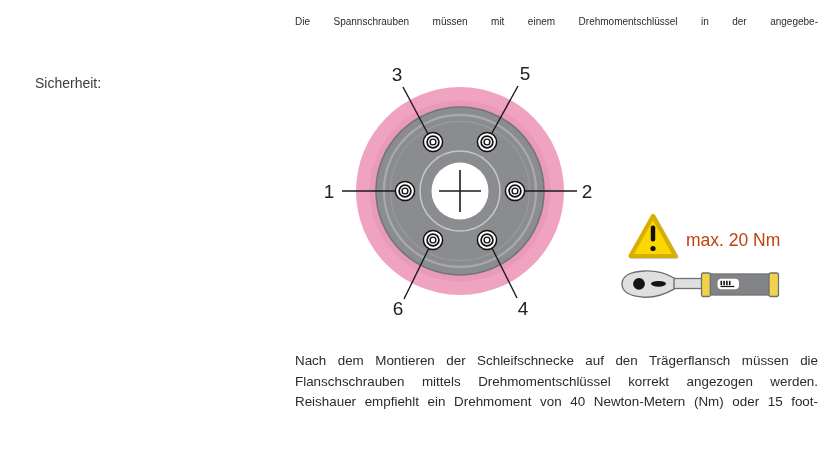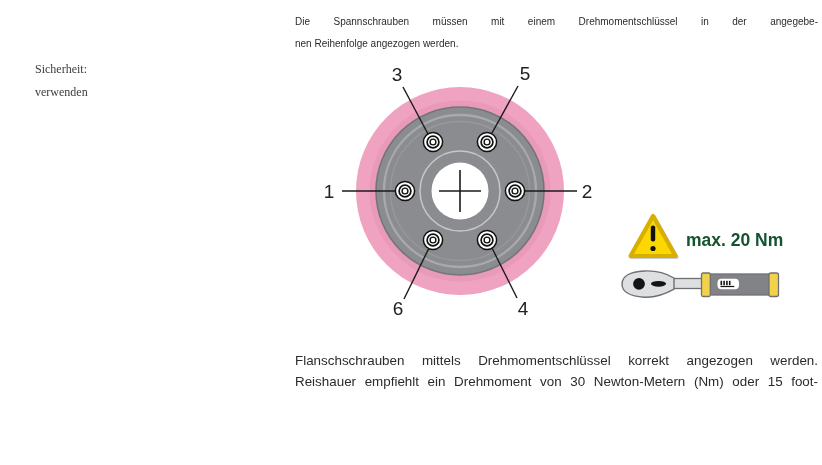--- a/index.html
+++ b/index.html
@@ -1,48 +1,46 @@
 <!DOCTYPE html>
 <html><head>
 <meta charset="utf-8">
 <style>
   html,body{margin:0;padding:0;background:#ffffff;}
   #page{
     position:relative;width:822px;height:465px;background:#ffffff;
     font-family:"Liberation Sans", sans-serif;color:#2b2b2b;overflow:hidden;
   }
   
-  .margin-note{position:absolute;left:35px;top:58px;font-size:12px;color:#3c3c3c;line-height:23px;font-family:Liberation Serif, serif;}
+  .margin-note{position:absolute;left:35px;top:72px;font-size:14px;color:#3c3c3c;line-height:23px;}
   
   .par{position:absolute;left:295px;width:523px;}
   .par .jline{text-align:justify;text-align-last:justify;white-space:normal;}
   .par .lline{text-align:left;}
   #intro{top:11px;font-size:10px;line-height:21.5px;}
   #bodypar{top:351px;font-size:13.4px;line-height:20.7px;}
   
   #wheel-svg{position:absolute;left:320px;top:58px;}
   #wheel-svg text{font-family:"Liberation Sans", sans-serif;font-size:19px;fill:#222222;}
   
   #warn-svg{position:absolute;left:627px;top:212px;filter:drop-shadow(1.5px 1.5px 0px #cccccc);}
-  #torque-label{position:absolute;left:686px;top:229px;font-size:17.5px;font-weight:bold;color:#14532d;line-height:22px;}
+  #torque-label{position:absolute;left:686px;top:229px;font-size:17.5px;font-weight:normal;color:#c2410c;line-height:22px;}
   #wrench-svg{position:absolute;left:618px;top:265px;}
 </style>
 </head>
 <body>
 
 <div id="page">
 
   <div class="margin-note">
     <div>Sicherheit:</div>
-    <div>verwenden</div>
   </div>
 
   <div id="intro" class="par">
     <div class="jline">Die Spannschrauben müssen mit einem Drehmomentschlüssel in der angegebe-</div>
-    <div class="lline">nen Reihenfolge angezogen werden.</div>
   </div>
 
   <svg id="wheel-svg" width="290" height="270" viewBox="0 0 290 270">
 
     <circle cx="140" cy="133" r="104" fill="#f0a2c1"></circle>
     <circle cx="140" cy="133" r="87.5" fill="none" stroke-width="6" opacity="0.55" stroke="#e493b5"></circle>
 
     <circle cx="140" cy="133" r="84" stroke-width="1.6" fill="#8b8c90" stroke="#747579"></circle>
     <circle cx="140" cy="133" r="76" fill="none" stroke-width="2.4" stroke="#a8a9ad"></circle>
     <circle cx="140" cy="133" r="69.5" fill="none" stroke-width="1.3" stroke="#98999d"></circle>
@@ -127,17 +125,18 @@
     <g>
       <rect x="102.5" y="15.8" width="1.6" height="4.4" fill="#141414"></rect>
       <rect x="105.3" y="15.8" width="1.6" height="4.4" fill="#141414"></rect>
       <rect x="108.1" y="15.8" width="1.6" height="4.4" fill="#141414"></rect>
       <rect x="110.9" y="15.8" width="1.6" height="4.4" fill="#141414"></rect>
       <rect x="102.5" y="20.9" width="13.8" height="1.2" fill="#141414"></rect>
     </g>
   </svg>
 
   <div id="bodypar" class="par">
+    <div class="jline">Nach dem Montieren der Schleifschnecke auf den Trägerflansch müssen die</div>
     <div class="jline">Flanschschrauben mittels Drehmomentschlüssel korrekt angezogen werden.</div>
-    <div class="jline">Reishauer empfiehlt ein Drehmoment von 30 Newton-Metern (Nm) oder 15 foot-</div>
+    <div class="jline">Reishauer empfiehlt ein Drehmoment von 40 Newton-Metern (Nm) oder 15 foot-</div>
   </div>
 
 </div>
 
 </body></html>

